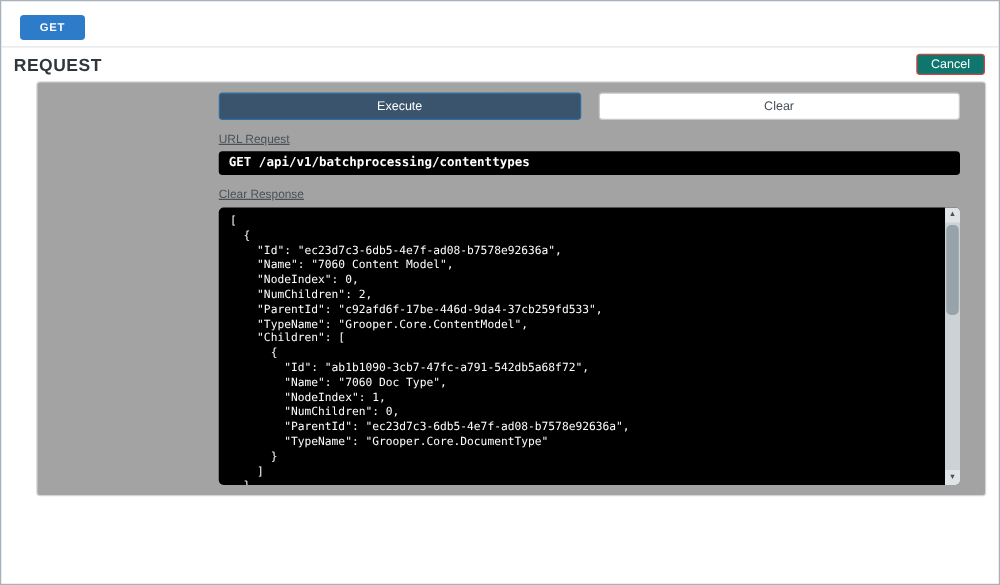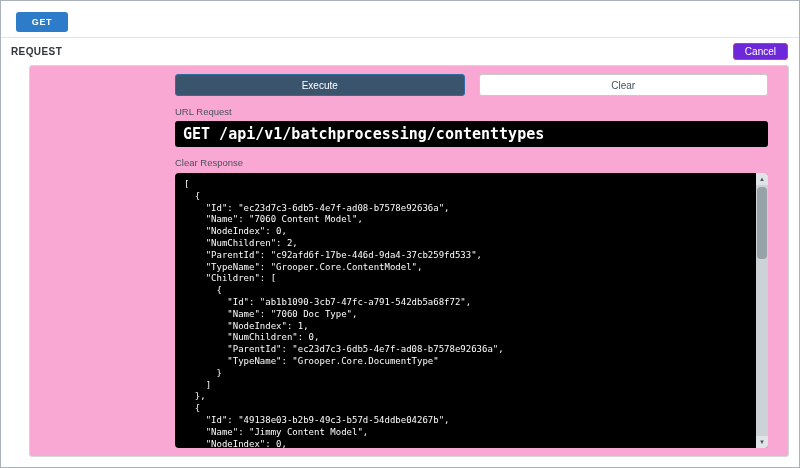--- a/index.html
+++ b/index.html
@@ -37,35 +37,35 @@
   .endpoint-desc { font-size: 9px; color: #5f6a74; margin-top: 4px; }
 
   .divider { height: 1px; background: #e2e5e8; }
 
   
   .request-bar {
     display: flex; justify-content: space-between; align-items: center;
     padding: 5px 11px 3px 10px;
   }
   .request-label {
-    font-size: 10px; font-weight: bold; color: #2f363c; letter-spacing: 0.4px;
+    font-size: 14px; font-weight: bold; color: #2f363c; letter-spacing: 0.4px;
   }
   .cancel-btn {
-    background: #6d28d9; color: #fff;
+    background: #0f766e; color: #fff;
     border: 1px solid #d04440; border-radius: 3px;
     font-family: "Liberation Sans", sans-serif;
     font-size: 10px; padding: 2px 11px; cursor: pointer;
   }
 
   
   .request-panel {
     margin: 2px 10px 0 28px;
-    height: 392px;
+    height: 332px;
     border: 1px solid #d4d7da; border-radius: 3px;
-    background: #f9a8d4;
+    background: #a3a3a3;
   }
   .panel-content {
     height: 100%;
     margin-left: 145px; margin-right: 20px;
     padding: 8px 0;
     display: flex; flex-direction: column;
   }
   .action-row { display: flex; gap: 14px; }
   .execute-btn {
     flex: 1; height: 22px;
@@ -74,26 +74,26 @@
     font-family: "Liberation Sans", sans-serif;
     font-size: 10px; cursor: pointer;
   }
   .clear-btn {
     flex: 1; height: 22px;
     background: #ffffff; color: #45505a;
     border: 1px solid #c7cacd; border-radius: 3px;
     font-family: "Liberation Sans", sans-serif;
     font-size: 10px; cursor: pointer; text-align: center;
   }
-  .field-label { font-size: 9.5px; color: #49525a; margin: 10px 0 4px 0; }
+  .field-label { font-size: 9.5px; color: #49525a; margin: 10px 0 4px 0; text-decoration: underline; }
   .url-bar {
     background: #000; color: #fff;
     border-radius: 3px;
     font-family: "DejaVu Sans Mono", monospace;
-    font-weight: bold; font-size: 15px;
+    font-weight: bold; font-size: 10px;
     padding: 4px 8px;
     white-space: pre;
   }
   .console-wrap {
     position: relative; flex: 1;
     background: #000; border-radius: 4px;
     overflow: hidden; margin-top: 1px;
   }
   .console {
     height: 100%;

